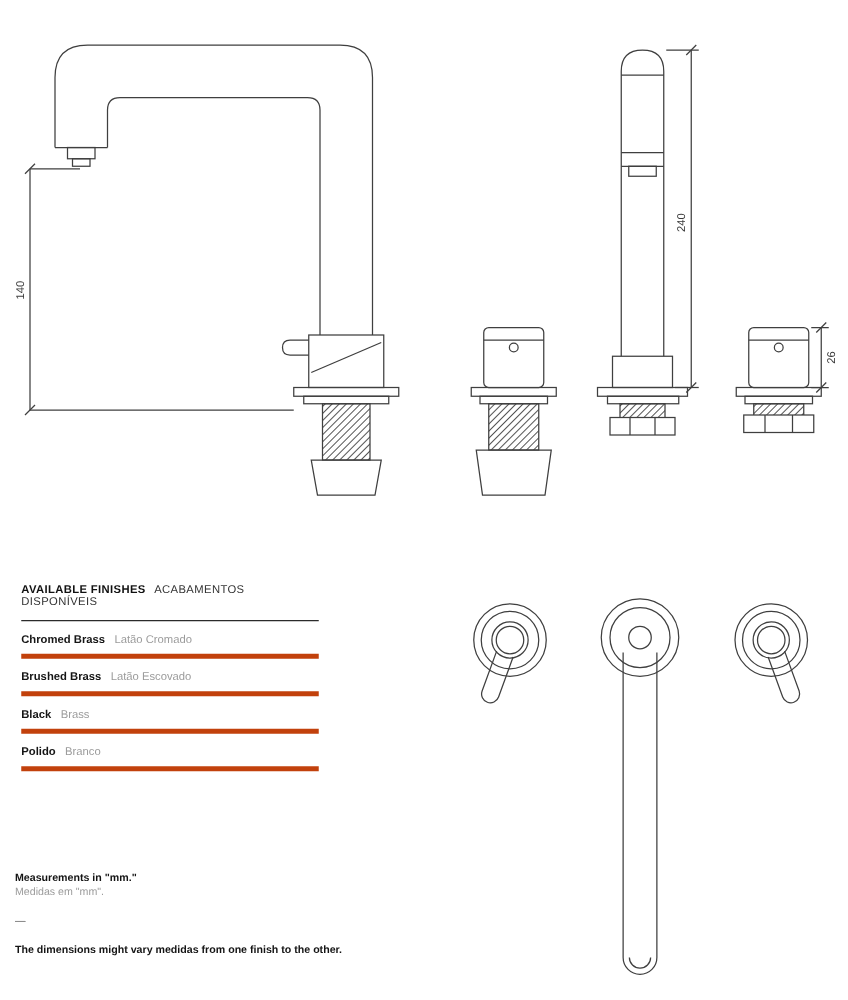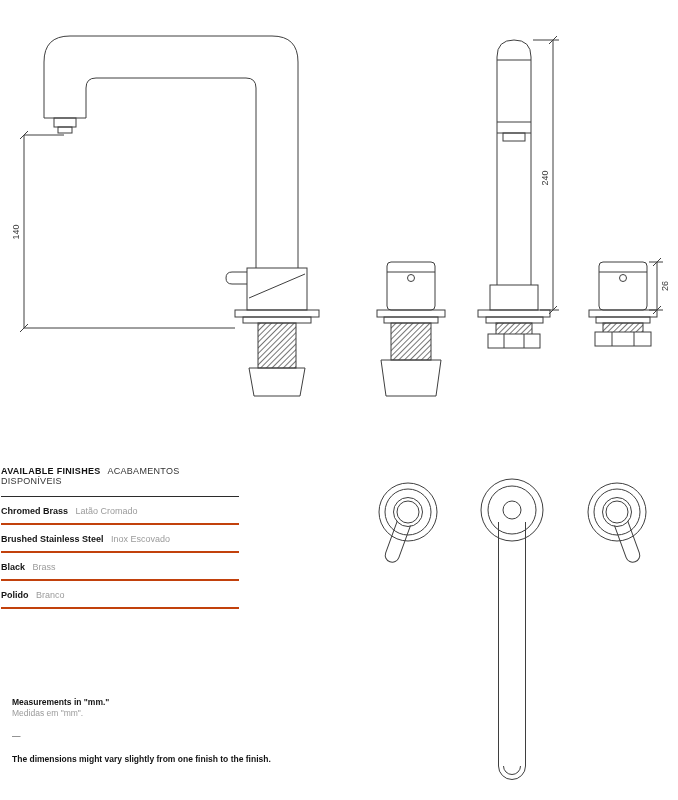--- a/index.html
+++ b/index.html
@@ -15,34 +15,34 @@
     font-family: "Liberation Sans", sans-serif;
     fill: #3a3a3a;
     stroke: none;
   }
   #drawings {
     position: absolute; left: 0; top: 0;
   }
   
   .finishes {
     position: absolute;
-    left: 1px; top: 462px;
+    left: 17px; top: 462px;
     width: 238px;
   }
   .fin-header {
     padding: 4px 0 10px 0;
     border-bottom: 1px solid #2b2b2b;
     font-size: 9px;
     letter-spacing: 0.3px;
   }
   .fin-header .en { font-weight: bold; color: #111; }
   .fin-header .pt { font-weight: normal; color: #333; margin-left: 4px; }
   .fin-row {
     padding: 9px 0 7px 0;
-    border-bottom: 2px solid #c2410c;
+    border-bottom: 4px solid #c2410c;
     font-size: 9px;
   }
   .fin-row .en { font-weight: bold; color: #151515; }
   .fin-row .pt { font-weight: normal; color: #9b9b9b; margin-left: 5px; }
   
   .notes {
     position: absolute;
     left: 12px; top: 697px;
     width: 330px;
     font-size: 8.5px;
@@ -174,31 +174,31 @@
 <div class="finishes">
   <div class="fin-header">
     <span class="en">AVAILABLE FINISHES</span>
     <span class="pt">ACABAMENTOS DISPONÍVEIS</span>
   </div>
   <div class="fin-row">
     <span class="en">Chromed Brass</span>
     <span class="pt">Latão Cromado</span>
   </div>
   <div class="fin-row">
-    <span class="en">Brushed Stainless Steel</span>
-    <span class="pt">Inox Escovado</span>
+    <span class="en">Brushed Brass</span>
+    <span class="pt">Latão Escovado</span>
   </div>
   <div class="fin-row">
     <span class="en">Black</span>
     <span class="pt">Brass</span>
   </div>
   <div class="fin-row">
     <span class="en">Polido</span>
     <span class="pt">Branco</span>
   </div>
 </div>
 
 <div class="notes">
   <div class="bold-line">Measurements in "mm."</div>
   <div class="gray-line">Medidas em "mm".</div>
   <div class="dash">—</div>
-  <div class="bold-line">The dimensions might vary slightly from one finish to the finish.</div>
+  <div class="bold-line">The dimensions might vary medidas from one finish to the other.</div>
 </div>
 
 </body></html>

